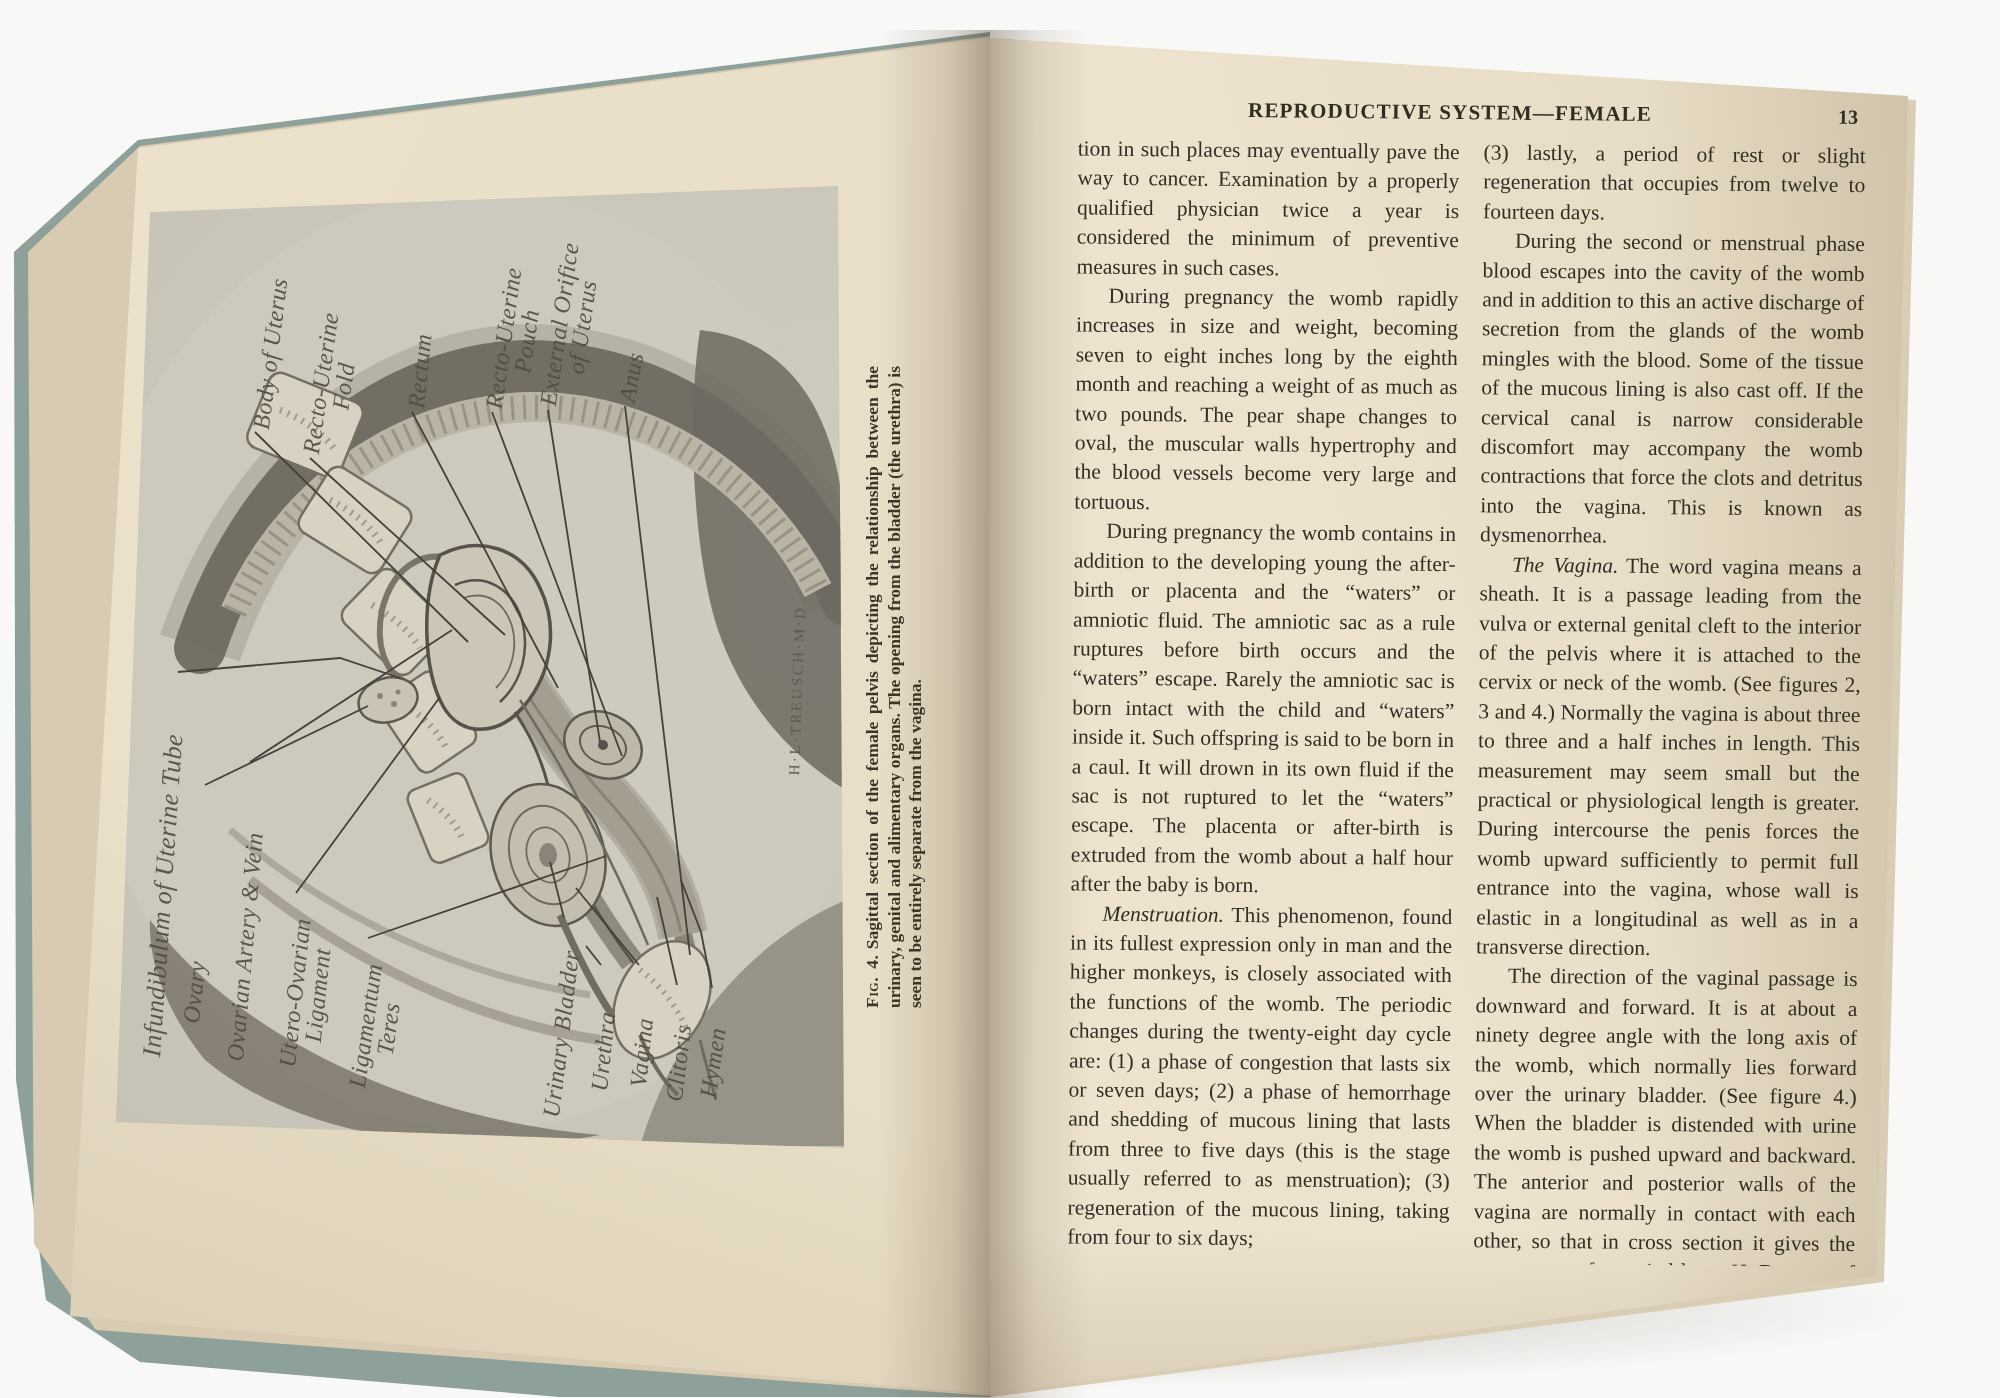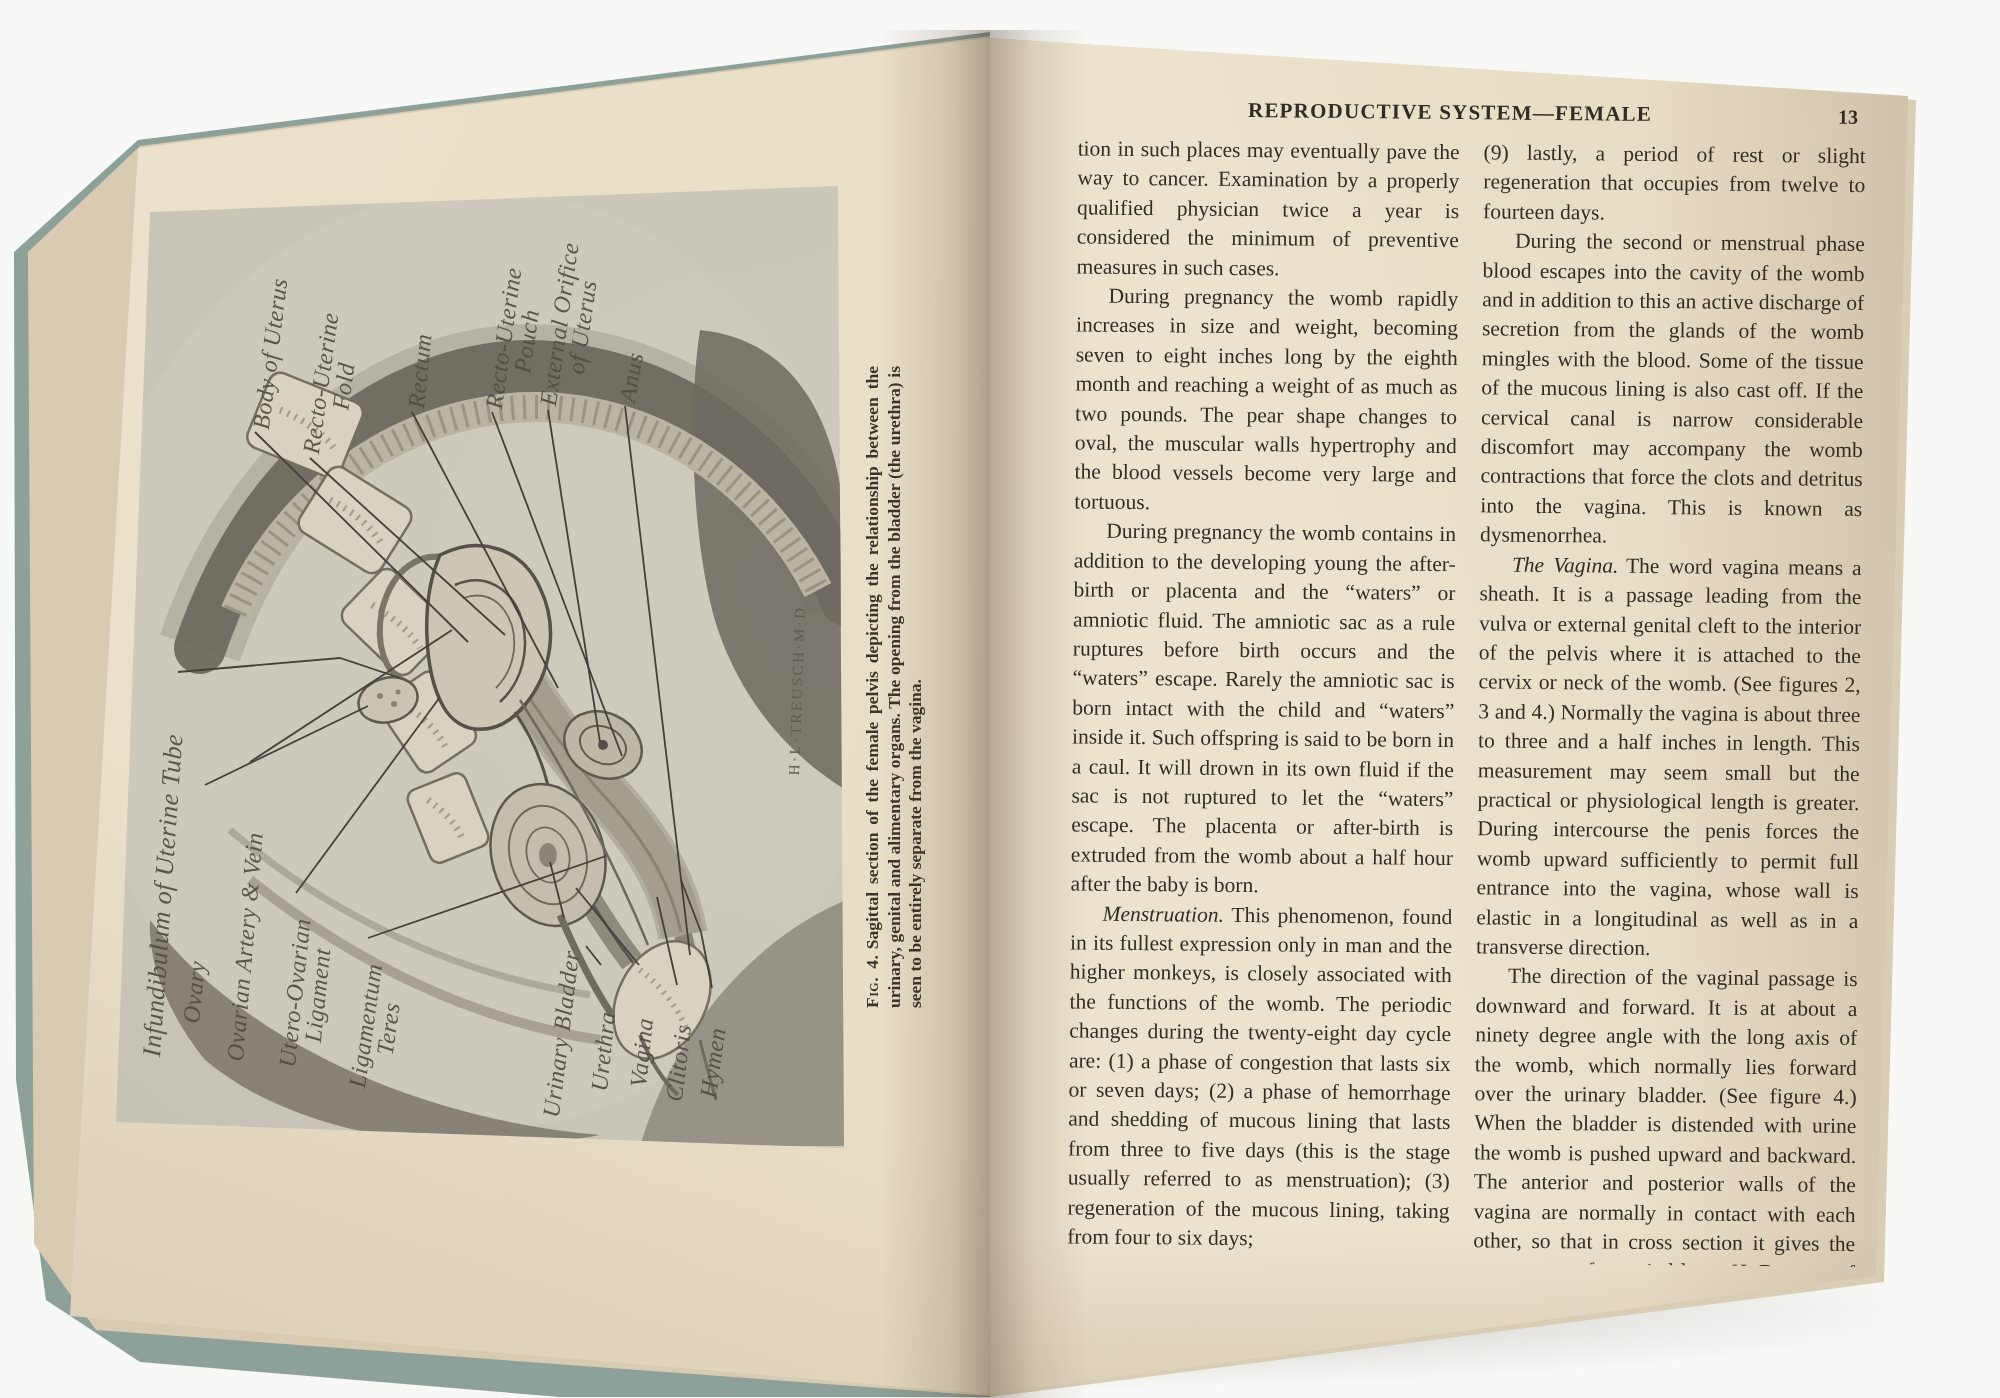--- a/index.html
+++ b/index.html
@@ -215,21 +215,21 @@
     <div class="folio">13</div>
 
     <div class="col col1">
       <p class="cont"><span>tion in such places may eventually pave the way to cancer. Examination by a properly qualified physician twice a year is considered the minimum of preventive measures in such cases.</span></p>
       <p><span>During pregnancy the womb rapidly increases in size and weight, becoming seven to eight inches long by the eighth month and reaching a weight of as much as two pounds. The pear shape changes to oval, the muscular walls hypertrophy and the blood vessels become very large and tortuous.</span></p>
       <p><span>During pregnancy the womb contains in addition to the developing young the after-birth or placenta and the “waters” or amniotic fluid. The amniotic sac as a rule ruptures before birth occurs and the “waters” escape. Rarely the amniotic sac is born intact with the child and “waters” inside it. Such offspring is said to be born in a caul. It will drown in its own fluid if the sac is not ruptured to let the “waters” escape. The placenta or after-birth is extruded from the womb about a half hour after the baby is born.</span></p>
       <p><span class="lead-italic">Menstruation.</span><span>This phenomenon, found in its fullest expression only in man and the higher monkeys, is closely associated with the functions of the womb. The periodic changes during the twenty-eight day cycle are: (1) a phase of congestion that lasts six or seven days; (2) a phase of hemorrhage and shedding of mucous lining that lasts from three to five days (this is the stage usually referred to as menstruation); (3) regeneration of the mucous lining, taking from four to six days;</span></p>
     </div>
 
     <div class="col col2">
-      <p class="cont"><span>(9) lastly, a period of rest or slight regeneration that occupies from twelve to fourteen days.</span></p>
+      <p class="cont"><span>(3) lastly, a period of rest or slight regeneration that occupies from twelve to fourteen days.</span></p>
       <p><span>During the second or menstrual phase blood escapes into the cavity of the womb and in addition to this an active discharge of secretion from the glands of the womb mingles with the blood. Some of the tissue of the mucous lining is also cast off. If the cervical canal is narrow considerable discomfort may accompany the womb contractions that force the clots and detritus into the vagina. This is known as dysmenorrhea.</span></p>
       <p><span class="lead-italic">The Vagina.</span><span>The word vagina means a sheath. It is a passage leading from the vulva or external genital cleft to the interior of the pelvis where it is attached to the cervix or neck of the womb. (See figures 2, 3 and 4.) Normally the vagina is about three to three and a half inches in length. This measurement may seem small but the practical or physiological length is greater. During intercourse the penis forces the womb upward sufficiently to permit full entrance into the vagina, whose wall is elastic in a longitudinal as well as in a transverse direction.</span></p>
       <p><span>The direction of the vaginal passage is downward and forward. It is at about a ninety degree angle with the long axis of the womb, which normally lies forward over the urinary bladder. (See figure 4.) When the bladder is distended with urine the womb is pushed upward and backward. The anterior and posterior walls of the vagina are normally in contact with each other, so that in cross section it gives the appearance of a capital letter H. Because of the</span></p>
     </div>
   </div>
 
   <div class="abs gutter-left"></div>
   <div class="abs gutter-right"></div>
 </div>
 

